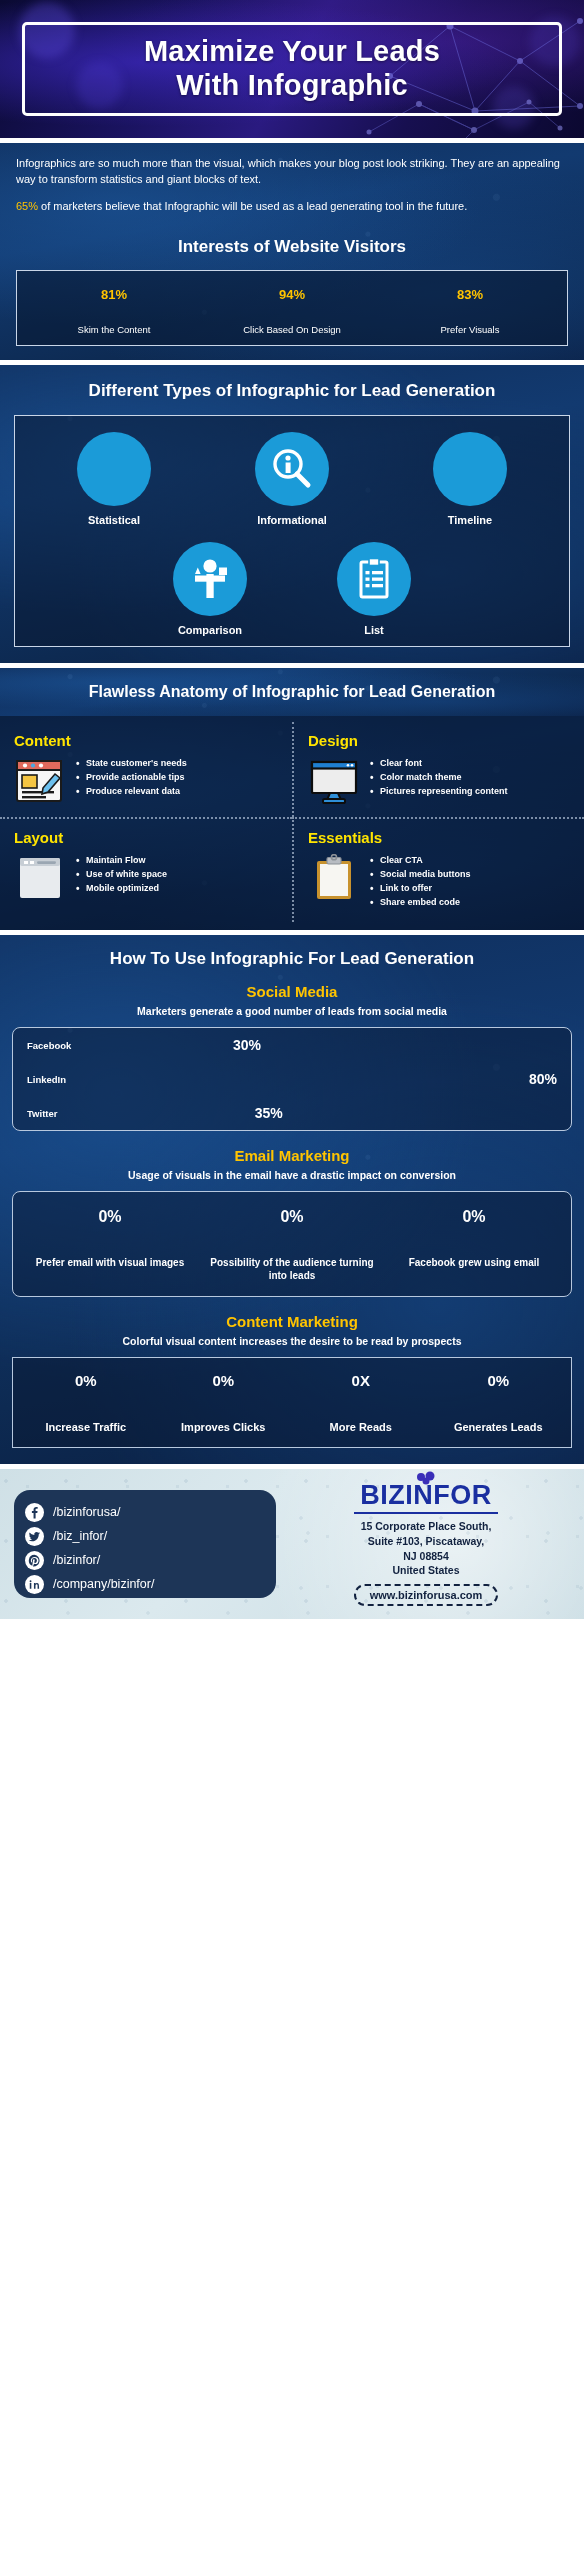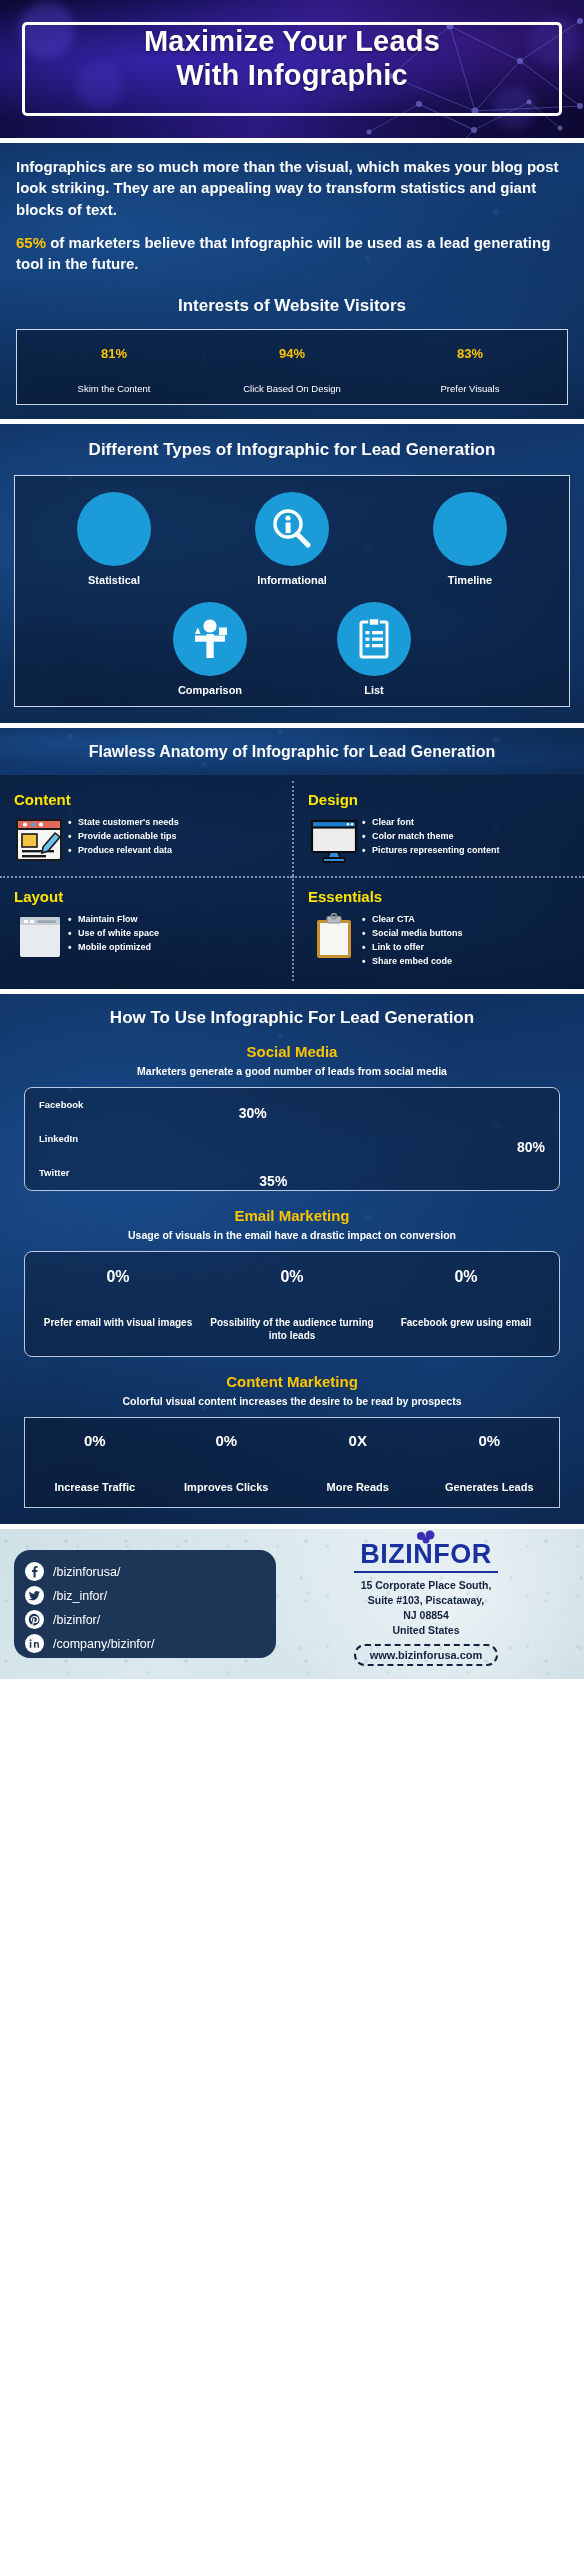--- a/index.html
+++ b/index.html
@@ -55,41 +55,41 @@
   }
   .net {
     position:absolute; right:-6px; top:6px; width:210px; height:130px; opacity:.55;
   }
   .net2 { position:absolute; right:20px; bottom:-14px; width:200px; height:60px; opacity:.5;}
   .title-box {
     position: absolute;
     left: 22px; top: 22px; right: 22px; bottom: 22px;
     border: 3px solid #ffffff;
     border-radius: 5px;
-    display:flex; align-items:flex-start; justify-content:center;
+    display:flex; align-items:center; justify-content:center;
     text-align:center;
   }
   .title-box h1 {
     color:#fff;
     font-size: 29px;
     line-height: 1.16;
     font-weight: bold;
     letter-spacing:.2px;
     text-shadow: 0 1px 3px rgba(0,0,0,.45);
   }
 
   .gap { height: 5px; background:#ffffff; }
 
   
   .intro { padding: 13px 16px 8px; }
   .intro p {
     color:#ffffff;
-    font-size: 15px;
+    font-size: 11px;
     line-height: 1.42;
-    font-weight: bold;
+    font-weight: normal;
     position:relative; z-index:2;
   }
   .intro p + p { margin-top: 12px; }
   .hl { color:#ffc400; }
 
   
   .sec-title {
     color:#fff; text-align:center; font-weight:bold;
     position:relative; z-index:2;
   }
@@ -134,51 +134,51 @@
   .anatomy-body {
     background: rgba(7,20,44,0.62);
     position:relative; z-index:2;
     padding: 6px 0 8px;
   }
   .quad-wrap { display:grid; grid-template-columns: 1fr 1fr; }
   .quad { padding: 10px 10px 12px 14px; position:relative; }
   .quad.r { border-left: 2px dotted rgba(200,215,235,.6); }
   .quad.b { border-top: 2px dotted rgba(200,215,235,.6); }
   .quad h3 { color:#ffe400; font-size:15px; font-weight:bold; margin-bottom:8px; }
-  .quad-row { display:flex; gap:2px; align-items:flex-start; }
+  .quad-row { display:flex; gap:10px; align-items:flex-start; }
   .quad ul { list-style:none; }
   .quad li {
     color:#fff; font-size:9px; font-weight:bold; line-height:1.55;
     padding-left:10px; position:relative;
   }
   .quad li::before {
     content:"•"; position:absolute; left:0; top:-1px; color:#fff; font-size:10px;
   }
   .thumb { width:52px; flex:0 0 52px; }
 
   
-  .howto { padding: 14px 24px 16px; }
+  .howto { padding: 14px 12px 16px; }
   .howto h2 { font-size:17px; margin-bottom: 14px; }
   .sub-title {
     color:#ffc400; font-size:15px; font-weight:bold; text-align:center;
     position:relative; z-index:2;
   }
   .sub-desc {
     color:#fff; font-size:10.5px; font-weight:bold; text-align:center;
     margin-top:5px; position:relative; z-index:2;
   }
   .rounded-box {
     border:1px solid #b7c8de; border-radius:8px;
     background: rgba(8,22,46,0.45);
     margin-top:10px; position:relative; z-index:2;
   }
   .sm-row { display:flex; align-items:center; padding: 9px 14px; }
   .sm-name { color:#fff; font-size:9.5px; font-weight:bold; width: 92px; flex:0 0 92px; }
   .sm-bar { flex:1; position:relative; height:16px; }
-  .sm-val { color:#fff; font-size:14px; font-weight:bold; position:absolute; top:8px; }
+  .sm-val { color:#fff; font-size:14px; font-weight:bold; position:absolute; top:0; }
 
   .three { display:flex; padding: 16px 6px 14px; }
   .three .c { flex:1; text-align:center; padding: 0 4px; }
   .three .num { color:#fff; font-size:16px; font-weight:bold; }
   .three .cap { color:#fff; font-size:10px; font-weight:bold; line-height:1.3; margin-top:30px; }
 
   .four { display:flex; padding: 14px 4px 12px; }
   .four .c { flex:1; text-align:center; padding: 0 2px; }
   .four .num { color:#fff; font-size:15px; font-weight:bold; }
   .four .cap { color:#fff; font-size:11px; font-weight:bold; line-height:1.25; margin-top:32px; }

